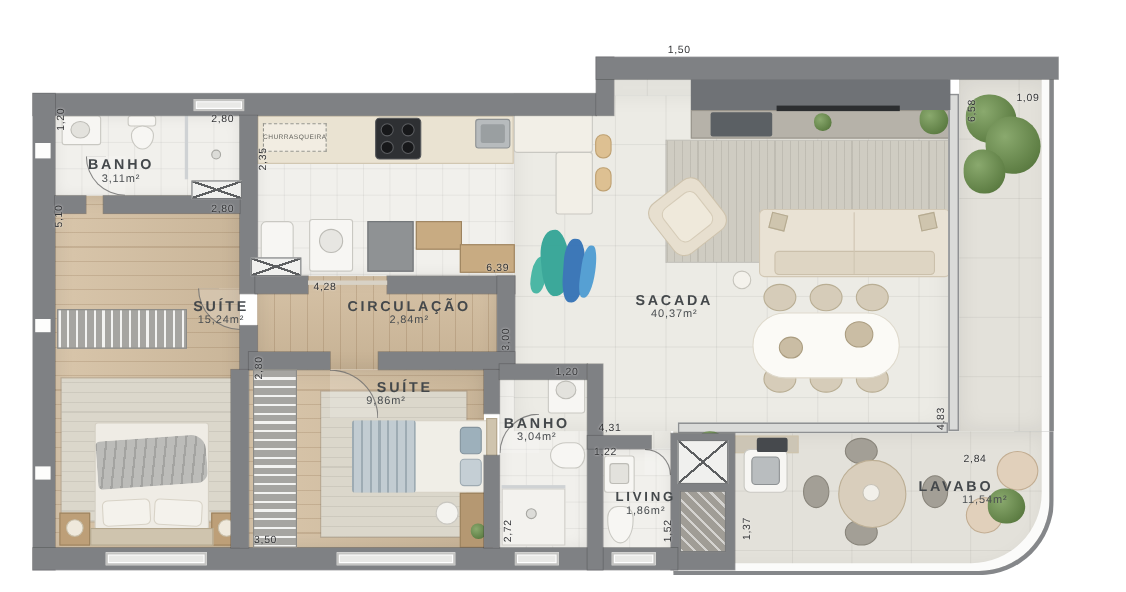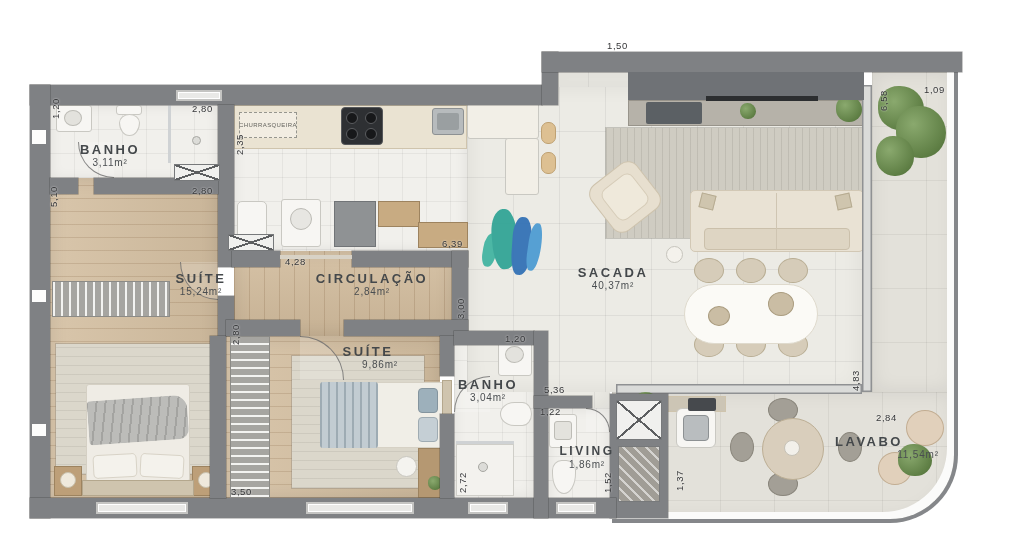--- a/index.html
+++ b/index.html
@@ -244,45 +244,45 @@
   <div class="notch" style="left:32px;top:290px;width:14px;height:12px;"></div>
   <div class="notch" style="left:32px;top:424px;width:14px;height:12px;"></div>
 
   <div class="rname" style="left:68px;top:142px;width:84px;">BANHO</div>
   <div class="rarea" style="left:68px;top:157px;width:84px;">3,11m²</div>
   <div class="rname" style="left:158px;top:271px;width:86px;">SUÍTE</div>
   <div class="rarea" style="left:158px;top:286px;width:86px;">15,24m²</div>
   <div class="rname" style="left:307px;top:271px;width:130px;">CIRCULAÇÃO</div>
   <div class="rarea" style="left:307px;top:286px;width:130px;">2,84m²</div>
   <div class="rname" style="left:325px;top:344px;width:86px;">SUÍTE</div>
-  <div class="rarea" style="left:337px;top:359px;width:86px;">9,86m²</div>
+  <div class="rarea" style="left:308px;top:359px;width:86px;">9,86m²</div>
   <div class="rname" style="left:448px;top:377px;width:80px;">BANHO</div>
   <div class="rarea" style="left:448px;top:392px;width:80px;">3,04m²</div>
   <div class="rname" style="left:546px;top:444px;width:82px;font-size:12px;">LIVING</div>
   <div class="rarea" style="left:546px;top:459px;width:82px;">1,86m²</div>
   <div class="rname" style="left:570px;top:265px;width:86px;">SACADA</div>
   <div class="rarea" style="left:570px;top:280px;width:86px;">40,37m²</div>
   <div class="rname" style="left:822px;top:434px;width:94px;">LAVABO</div>
-  <div class="rarea" style="left:871px;top:449px;width:94px;">11,54m²</div>
+  <div class="rarea" style="left:822px;top:449px;width:94px;text-align:right;">11,54m²</div>
 
   <span class="dim v" style="left:50px;top:98px;">1,20</span>
   <span class="dim" style="left:192px;top:103px;">2,80</span>
   <span class="dim v" style="left:48px;top:186px;">5,10</span>
   <span class="dim" style="left:192px;top:185px;">2,80</span>
   <span class="dim v" style="left:234px;top:134px;">2,35</span>
   <span class="dim" style="left:285px;top:256px;">4,28</span>
   <span class="dim" style="left:442px;top:238px;">6,39</span>
   <span class="dim" style="left:607px;top:40px;">1,50</span>
   <span class="dim" style="left:924px;top:84px;">1,09</span>
   <span class="dim v" style="left:878px;top:90px;">6,58</span>
   <span class="dim v" style="left:455px;top:298px;">3,00</span>
   <span class="dim v" style="left:230px;top:324px;">2,80</span>
   <span class="dim" style="left:231px;top:486px;">3,50</span>
   <span class="dim" style="left:505px;top:333px;">1,20</span>
-  <span class="dim" style="left:544px;top:384px;">5,36</span>
+  <span class="dim" style="left:544px;top:384px;">4,31</span>
   <span class="dim" style="left:540px;top:406px;">1,22</span>
   <span class="dim v" style="left:457px;top:472px;">2,72</span>
   <span class="dim v" style="left:602px;top:472px;">1,52</span>
   <span class="dim v" style="left:674px;top:470px;">1,37</span>
   <span class="dim v" style="left:850px;top:370px;">4,83</span>
   <span class="dim" style="left:876px;top:412px;">2,84</span>
 
   <div class="logo" style="left:480px;top:205px;width:64px;height:70px;">
     <div style="left:3px;top:28px;width:14px;height:34px;background:#3fb3a0;border-radius:60% 40% 55% 45%/50% 50% 60% 40%;transform:rotate(9deg);"></div>
     <div style="left:12px;top:4px;width:26px;height:60px;background:#2ea394;border-radius:55% 45% 60% 40%/45% 55% 55% 45%;transform:rotate(-5deg);"></div>

